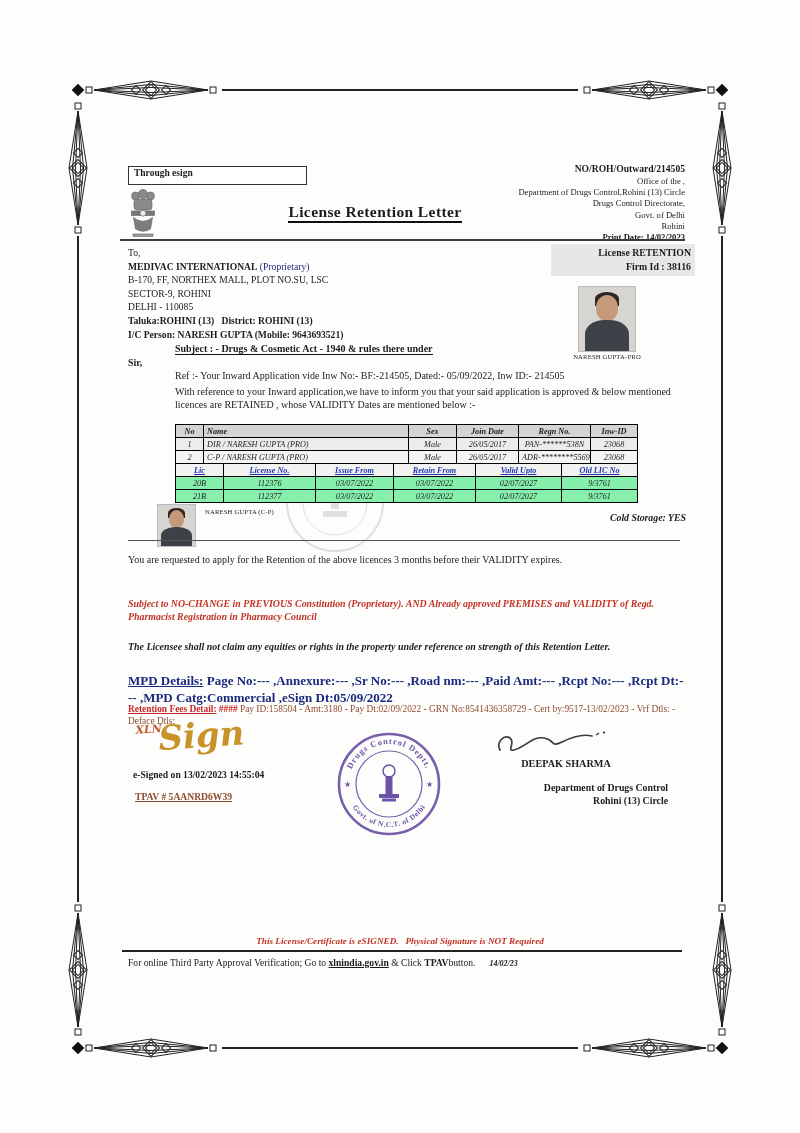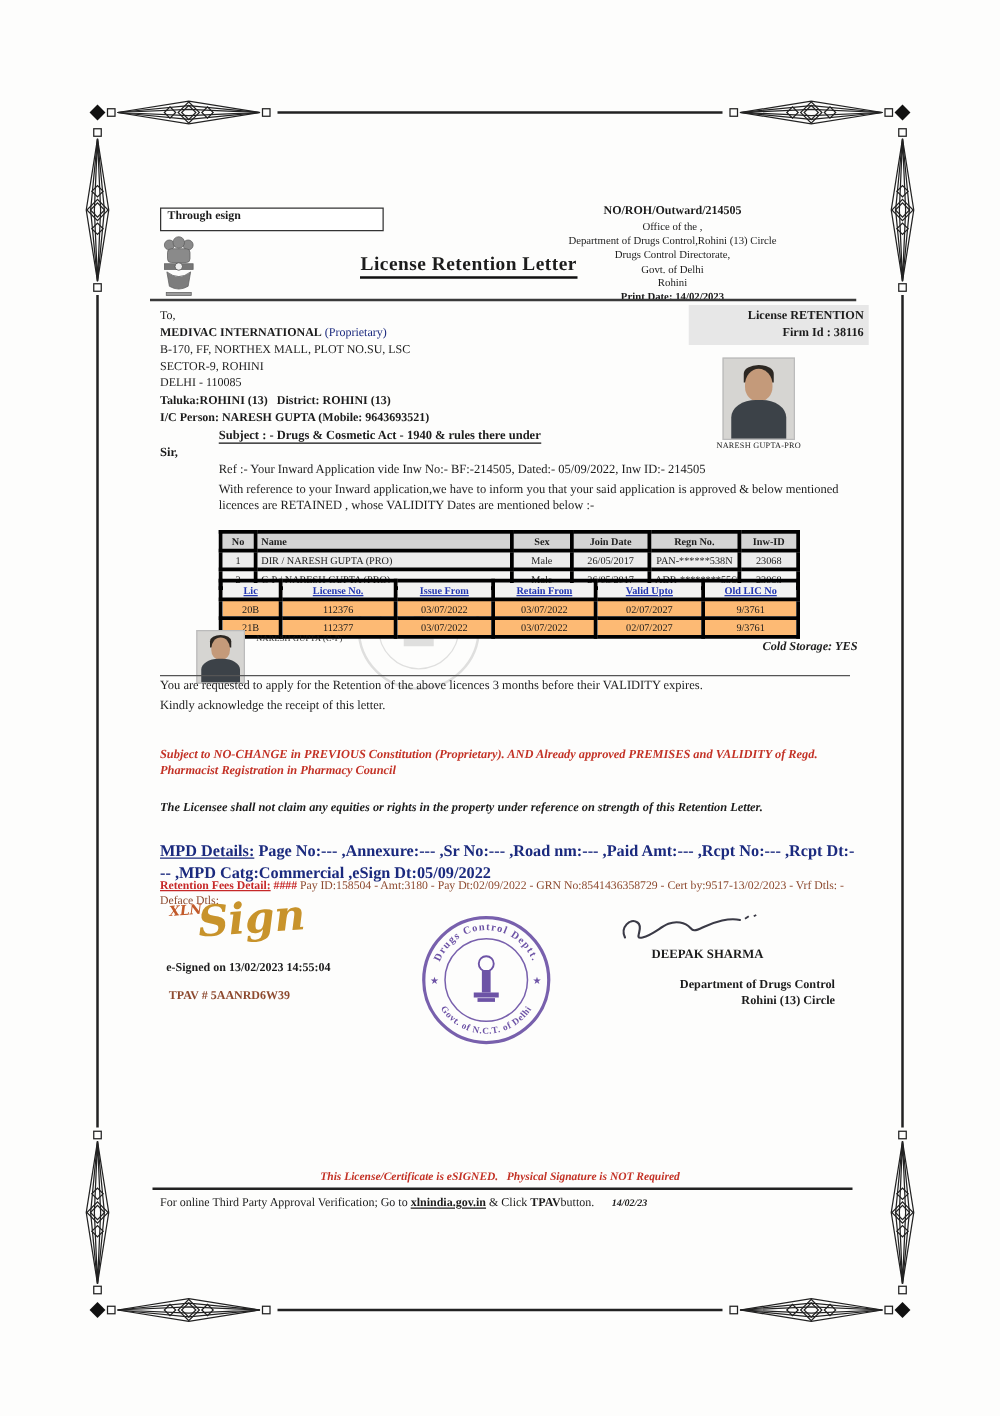--- a/index.html
+++ b/index.html
@@ -4,21 +4,21 @@
 <style>
   html,body{margin:0;padding:0;}
   body{width:800px;height:1133px;background:#fdfdfc;position:relative;
        font-family:"Liberation Serif",serif;color:#1c1c1c;overflow:hidden;}
   .abs{position:absolute;}
   
   svg.frame{position:absolute;left:0;top:0;}
   
   .through-box{left:128px;top:166px;width:172px;height:16px;border:1.5px solid #333;
        font-weight:bold;font-size:9.5px;padding:1px 0 0 5px;background:#fff;}
-  .hdr-right{right:102px;top:163px;width:320px;text-align:center;font-size:8.6px;line-height:1.32;}
+  .hdr-right{right:115px;top:163px;width:320px;text-align:right;font-size:8.6px;line-height:1.32;}
   .hdr-right .outward{font-weight:bold;font-size:9.6px;}
   .hdr-right .pdate{font-weight:bold;}
   .doc-title{left:170px;top:203px;width:370px;text-align:center;font-size:15.5px;font-weight:bold;}
   .doc-title span{border-bottom:2px solid #111;padding-bottom:1px;letter-spacing:.4px;margin-left:40px;}
   .emblem{left:126px;top:188px;}
   .rule1{left:120px;top:239px;width:565px;border-top:2px solid #3a3a3a;}
   
   .addr{left:128px;top:246px;font-size:9.6px;line-height:1.42;}
   .addr .nm{font-weight:bold;}
   .addr .prop{color:#1b2a7e;font-weight:normal;}
@@ -32,51 +32,51 @@
   .cap{font-size:6.6px;letter-spacing:.2px;}
   
   .subject{left:175px;top:343px;font-size:10px;font-weight:bold;}
   .subject span{border-bottom:1.5px solid #111;}
   .sir{left:128px;top:357px;font-size:10px;font-weight:bold;}
   .refline{left:175px;top:370px;font-size:10px;}
   .refline b{font-weight:normal;}
   .intro{left:175px;top:385px;width:512px;font-size:10px;line-height:1.32;}
   
   table{border-collapse:collapse;table-layout:fixed;font-size:8.2px;}
-  td,th{border:3px solid #000000;padding:0 3px;height:12px;overflow:hidden;white-space:nowrap;}
+  td,th{border:1px solid #000000;padding:0 3px;height:12px;overflow:hidden;white-space:nowrap;font-style:italic;}
   .t1{left:175px;top:424px;width:462px;}
   .t1 th{background:#d4d4d4;font-weight:bold;text-align:left;}
   .t1 th.c,.t1 td.c{text-align:center;}
   .t1 tr.r1 td{background:#ececec;}
   .t1 tr.r2 td{background:#f5f5f4;}
   .t2{left:175px;top:463px;width:462px;}
   .t2 th{color:#2236b0;font-weight:bold;text-align:center;text-decoration:underline;background:#f2f2f1;}
-  .t2 td{text-align:center;background:#fdba74;}
+  .t2 td{text-align:center;background:#86efac;}
   .wmark{left:280px;top:448px;opacity:.22;}
   
   .cp-cap{left:205px;top:508px;}
   .cold{left:480px;top:509px;width:206px;text-align:right;font-size:9.8px;font-weight:bold;font-style:italic;line-height:1.9;}
   
   .bodytxt{left:128px;top:540px;width:552px;font-size:10px;line-height:1.3;}
-  .bodytxt .p1{border-top:1.5px solid #555;padding-top:1px;}
+  .bodytxt .p1{border-top:1.5px solid #555;padding-top:12px;}
   .bodytxt .p3{margin-top:3px;}
   .notice-red{left:128px;top:597px;width:550px;font-size:9.9px;font-weight:bold;font-style:italic;
        color:#c33226;line-height:1.35;}
   .notice-blk{left:128px;top:640px;width:550px;font-size:9.9px;font-weight:bold;font-style:italic;line-height:1.35;}
   .mpd{left:128px;top:673px;width:556px;font-size:13px;font-weight:bold;color:#1b2a7e;line-height:1.3;}
   .mpd .lbl{text-decoration:underline;}
   .fees{left:128px;top:703px;width:556px;font-size:9.4px;line-height:1.3;color:#8d4a2f;}
   .fees .lbl{color:#c62828;font-weight:bold;text-decoration:underline;}
   .fees .hash{color:#c62828;font-weight:bold;}
   
   .goldsign{left:136px;top:716px;color:#c8932b;font-size:34px;font-weight:bold;font-style:italic;
        font-family:"DejaVu Serif",serif;transform:rotate(-4deg);}
   .goldsign .pre{font-size:11px;color:#c25a2a;vertical-align:18px;margin-right:-4px;}
   .esigned{left:133px;top:769px;font-size:9.6px;font-weight:bold;}
-  .tpav{left:135px;top:791px;font-size:9.6px;font-weight:bold;color:#8d4a2f;}
+  .tpav{left:135px;top:791px;font-size:9.6px;font-weight:bold;color:#8d4a2f;text-decoration:underline;}
   .stamp{left:333px;top:728px;}
   .handsig{left:492px;top:726px;}
   .signame{left:460px;top:758px;width:212px;text-align:center;font-size:10.2px;font-weight:bold;}
   .sigdept{left:460px;top:781px;width:208px;text-align:right;font-size:9.8px;font-weight:bold;line-height:1.35;}
   
   .foot-red{left:150px;top:936px;width:500px;text-align:center;color:#c33226;
        font-size:9.2px;font-weight:bold;font-style:italic;}
   .rule2{left:122px;top:950px;width:560px;border-top:2px solid #222;}
   .foot{left:128px;top:957px;width:560px;font-size:9.6px;}
   .foot .site{font-weight:bold;text-decoration:underline;}
@@ -264,21 +264,20 @@
   <div class="head" style="left:11px;top:5px;width:15px;height:18px;"></div>
   <div class="shirt" style="left:3px;top:22px;width:31px;height:19px;"></div>
 </div>
 <div class="abs cap cp-cap">NARESH GUPTA (C-P)</div>
 <div class="abs cold">
   <div>Cold Storage: YES</div>
 </div>
 
 <div class="abs bodytxt">
   <div class="p1">You are requested to apply for the Retention of the above licences 3 months before their VALIDITY expires.</div>
-  <div class="p3">Kindly acknowledge the receipt of this letter.</div>
 </div>
 
 <div class="abs notice-red">Subject to NO-CHANGE in PREVIOUS Constitution (Proprietary). AND Already approved PREMISES and VALIDITY of Regd. Pharmacist Registration in Pharmacy Council</div>
 <div class="abs notice-blk">The Licensee shall not claim any equities or rights in the property under reference on strength of this Retention Letter.</div>
 
 <div class="abs mpd"><span class="lbl">MPD Details:</span><span> Page No:--- ,Annexure:--- ,Sr No:--- ,Road nm:--- ,Paid Amt:--- ,Rcpt No:--- ,Rcpt Dt:--- ,MPD Catg:Commercial ,eSign Dt:05/09/2022</span></div>
 <div class="abs fees"><span class="lbl">Retention Fees Detail:</span><span class="hash"> #### </span><span>Pay ID:158504 - Amt:3180 - Pay Dt:02/09/2022 - GRN No:8541436358729 - Cert by:9517-13/02/2023 - Vrf Dtls: - Deface Dtls:</span></div>
 
 <div class="abs goldsign"><span class="pre">XLN</span><span>Sign</span></div>
 <div class="abs esigned">e-Signed on 13/02/2023 14:55:04</div>

